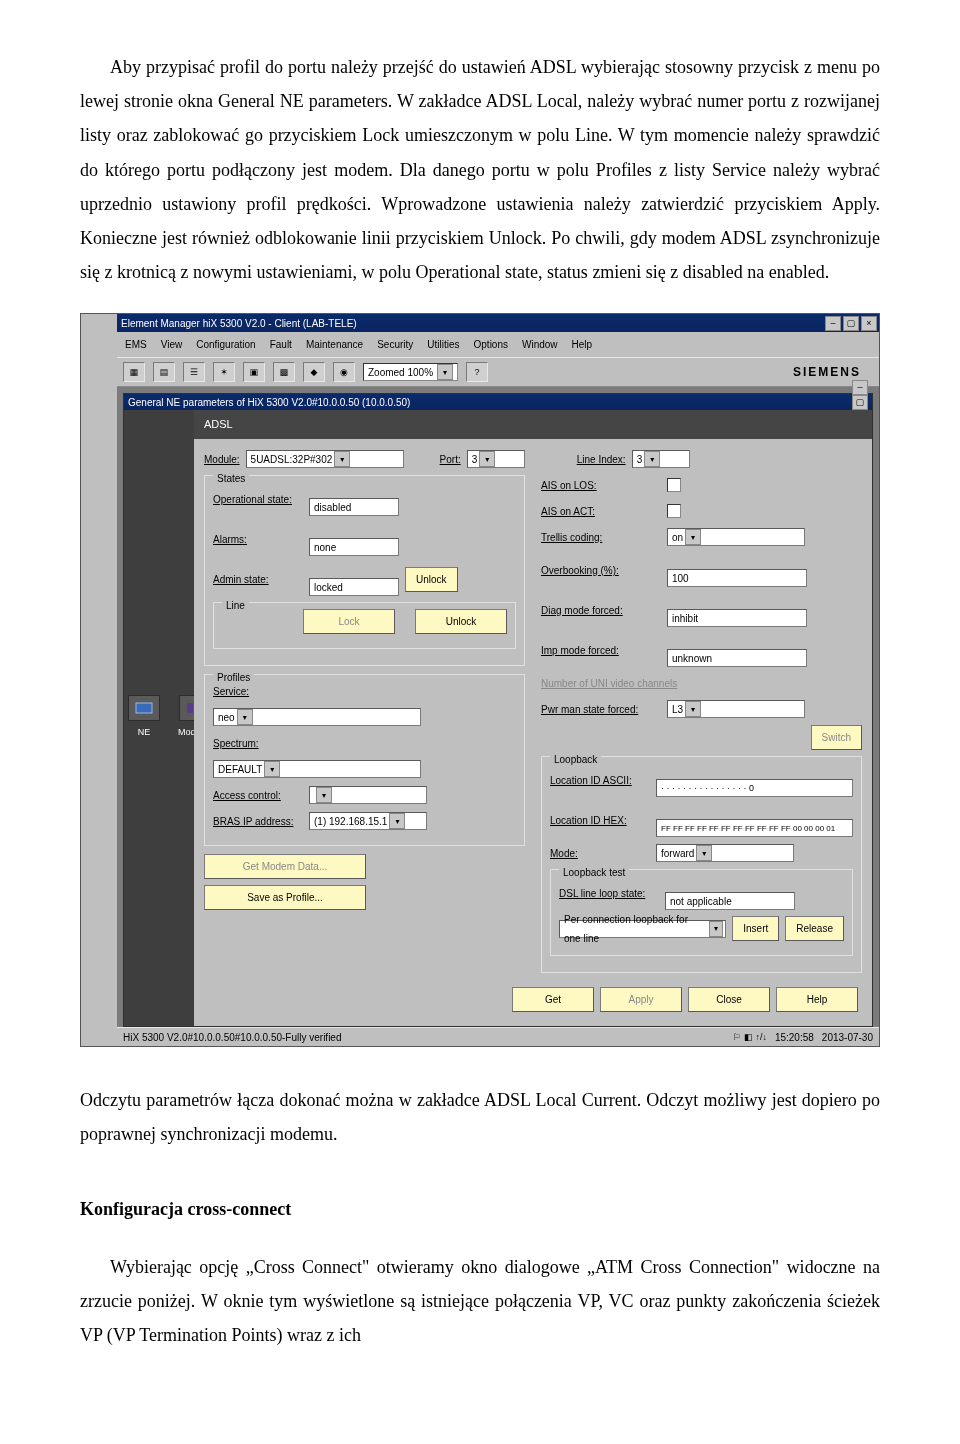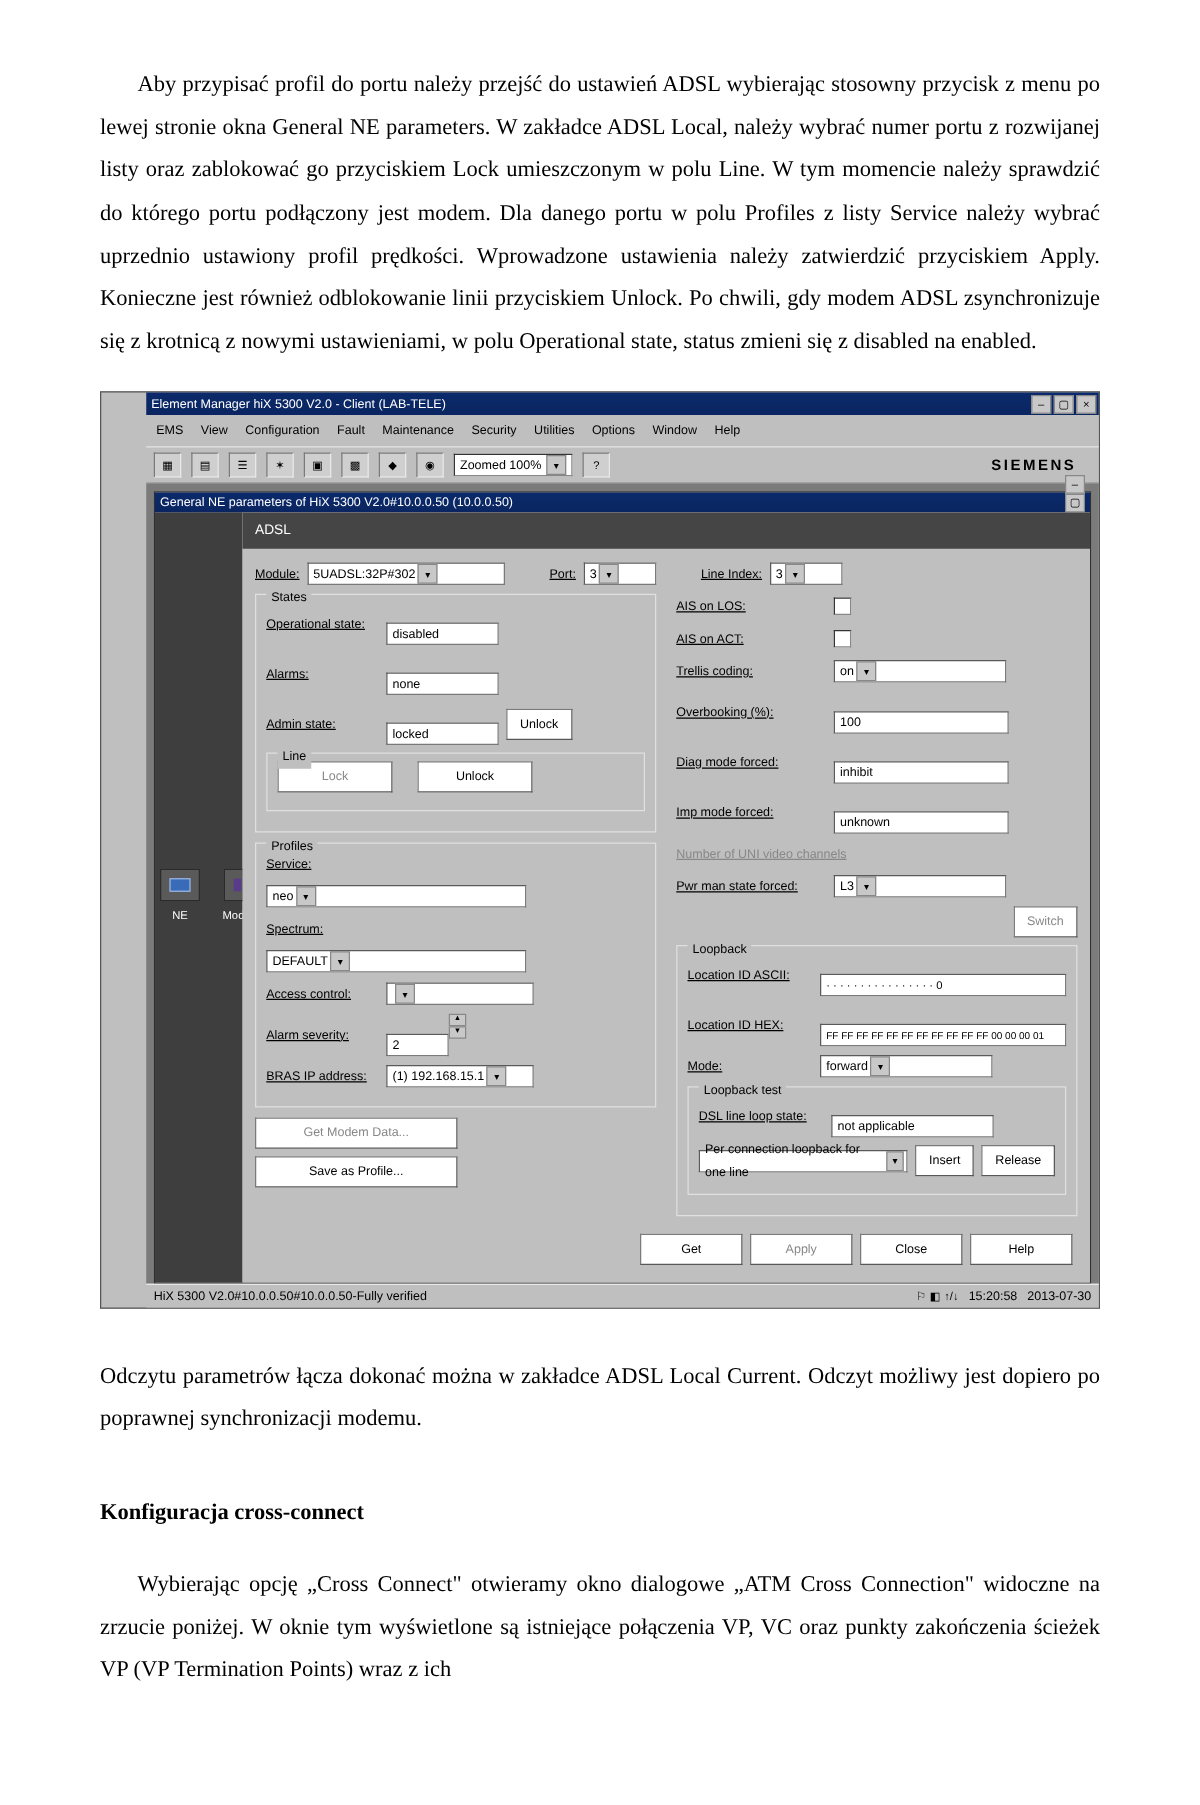--- a/index.html
+++ b/index.html
@@ -159,21 +159,21 @@
     position: relative;
   }
   .fieldset .legend {
     position: absolute; top: -7px; left: 8px; background: #bfbfbf; padding: 0 4px;
     font-size: 10px;
   }
   .two-col { display: flex; gap: 16px; }
   .col { flex: 1; min-width: 0; }
   .btn {
     border: 1px solid #7a7a7a; border-right-color: #585858; border-bottom-color: #585858;
-    background: #ffffff; padding: 2px 10px; font-size: 10px;
+    background: #fef9c3; padding: 2px 10px; font-size: 10px;
     display: inline-flex; align-items: center; justify-content: center; min-height: 17px;
   }
   .btn.disabled { color: #888; }
   .chk {
     width: 12px; height: 12px; background: #fff; border: 1px inset #888; display: inline-block;
   }
   .spin { display: flex; }
   .spin .arrows { display: flex; flex-direction: column; }
   .spin .arrows span { width: 12px; height: 8px; background: #c8c8c8; border: 1px solid #888; font-size: 7px; line-height: 6px; text-align: center; }
   .dropbtn { width:14px; height:14px; background:#c8c8c8; border:1px solid #888; display:inline-flex; align-items:center; justify-content:center; font-size:8px; margin-left:2px; }
@@ -292,21 +292,21 @@
             <span class="lbl">Module:</span>
             <span class="combo" style="width:150px">
                   <span>5UADSL:32P#302</span>
                   <span class="caret">▾</span>
                 </span>
             <span class="lbl" style="margin-left:30px">Port:</span>
             <span class="combo" style="width:50px">
                   <span>3</span>
                   <span class="caret">▾</span>
                 </span>
-            <span class="lbl" style="margin-left:30px">Line Index:</span>
+            <span class="lbl" style="margin-left:46px">Line Index:</span>
             <span class="combo" style="width:50px">
                   <span>3</span>
                   <span class="caret">▾</span>
                 </span>
           </div>
 
 
           <div class="two-col">
 
             <div class="col">
@@ -320,21 +320,21 @@
                       <span class="lbl" style="width:90px">Alarms:</span>
                       <span class="txt" style="width:80px">none</span>
                     </div>
                 <div class="row">
                       <span class="lbl" style="width:90px">Admin state:</span>
                       <span class="txt" style="width:80px">locked</span>
                       <span class="btn">Unlock</span>
                     </div>
                 <div class="fieldset" style="margin-top:6px">
                   <span class="legend">Line</span>
-                  <div class="row" style="justify-content:flex-start;gap:20px">
+                  <div class="row" style="justify-content:flex-end;gap:20px">
                     <span class="btn disabled" style="width:70px">Lock</span>
                     <span class="btn" style="width:70px">Unlock</span>
                   </div>
                 </div>
               </div>
 
               <div class="fieldset">
                 <span class="legend">Profiles</span>
                 <div class="row">
                       <span class="lbl" style="width:60px">Service:</span>
@@ -354,30 +354,20 @@
                         <span class="caret">▾</span>
                       </span>
                     </div>
                 <div class="row">
                       <span class="lbl" style="width:90px">Access control:</span>
                       <span class="combo" style="width:110px">
                         <span></span>
                         <span class="caret">▾</span>
                       </span>
                     </div>
-                <div class="row">
-                      <span class="lbl" style="width:90px">Alarm severity:</span>
-                  <div class="spin">
-                        <span class="txt" style="width:40px">2</span>
-                        <span class="arrows">
-                          <span>▴</span>
-                          <span>▾</span>
-                        </span>
-                      </div>
-                </div>
                 <div class="row">
                       <span class="lbl" style="width:90px">BRAS IP address:</span>
                       <span class="combo" style="width:110px">
                         <span>(1) 192.168.15.1</span>
                         <span class="caret">▾</span>
                       </span>
                     </div>
               </div>
 
               <div class="row">

